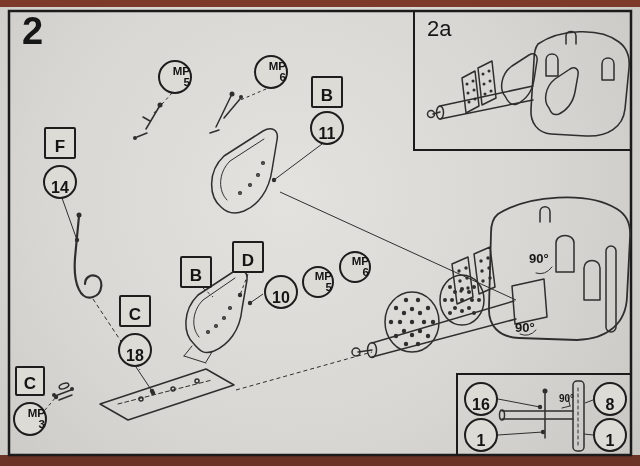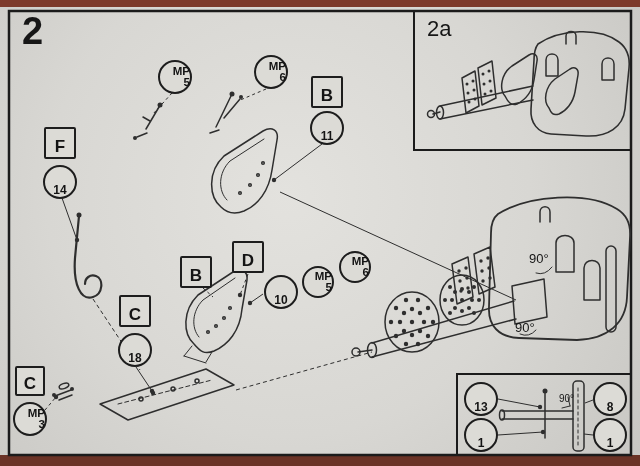--- a/index.html
+++ b/index.html
@@ -12,24 +12,24 @@
   svg.art{position:absolute;left:0;top:0;z-index:1;}
   .step{position:absolute;left:22px;top:10px;z-index:3;font-weight:bold;
         font-size:38px;color:#161616;}
   .insetlbl{position:absolute;left:427px;top:16px;z-index:3;font-weight:normal;
         font-size:22px;color:#161616;}
   .badge{position:absolute;box-sizing:border-box;display:flex;align-items:flex-end;
          justify-content:center;background:#dcdbd6;border:2.5px solid #1d1d1d;
          color:#141414;font-weight:bold;z-index:3;text-align:center;}
   .round{border-radius:50%;}
   .sq{border-radius:2px;}
-  .one{font-size:12px;}
+  .one{font-size:16px;}
   .sqtxt{font-size:17px;}
   .lines2{flex-direction:column;font-size:11.5px;line-height:11px;}
-  .angle{position:absolute;z-index:3;font-weight:normal;font-size:13px;color:#161616;}
+  .angle{position:absolute;z-index:3;font-weight:bold;font-size:13px;color:#161616;}
   .angle.small{font-size:10px;}
 </style>
 </head>
 <body>
 
 <div class="sheet">
   <div class="paper"></div>
   <div class="edge-top"></div>
   <div class="edge-bottom"></div>
 
@@ -261,21 +261,21 @@
     <span>MP</span>
     <span>6</span>
   </div>
   <div class="badge sq sqtxt" style="left:119px;top:295px;width:32px;height:32px">C</div>
   <div class="badge round one" style="left:118px;top:333px;width:34px;height:34px">18</div>
   <div class="badge sq sqtxt" style="left:15px;top:366px;width:30px;height:30px">C</div>
   <div class="badge round lines2" style="left:13px;top:402px;width:34px;height:34px">
     <span>MP</span>
     <span>3</span>
   </div>
-  <div class="badge round one" style="left:464px;top:382px;width:34px;height:34px">13</div>
+  <div class="badge round one" style="left:464px;top:382px;width:34px;height:34px">16</div>
   <div class="badge round one" style="left:464px;top:418px;width:34px;height:34px">1</div>
   <div class="badge round one" style="left:593px;top:382px;width:34px;height:34px">8</div>
   <div class="badge round one" style="left:593px;top:418px;width:34px;height:34px">1</div>
 
   <div class="angle" style="left:529px;top:251px">90°</div>
   <div class="angle" style="left:515px;top:320px">90°</div>
   <div class="angle small" style="left:559px;top:393px">90°</div>
 </div>
 
 </body></html>

